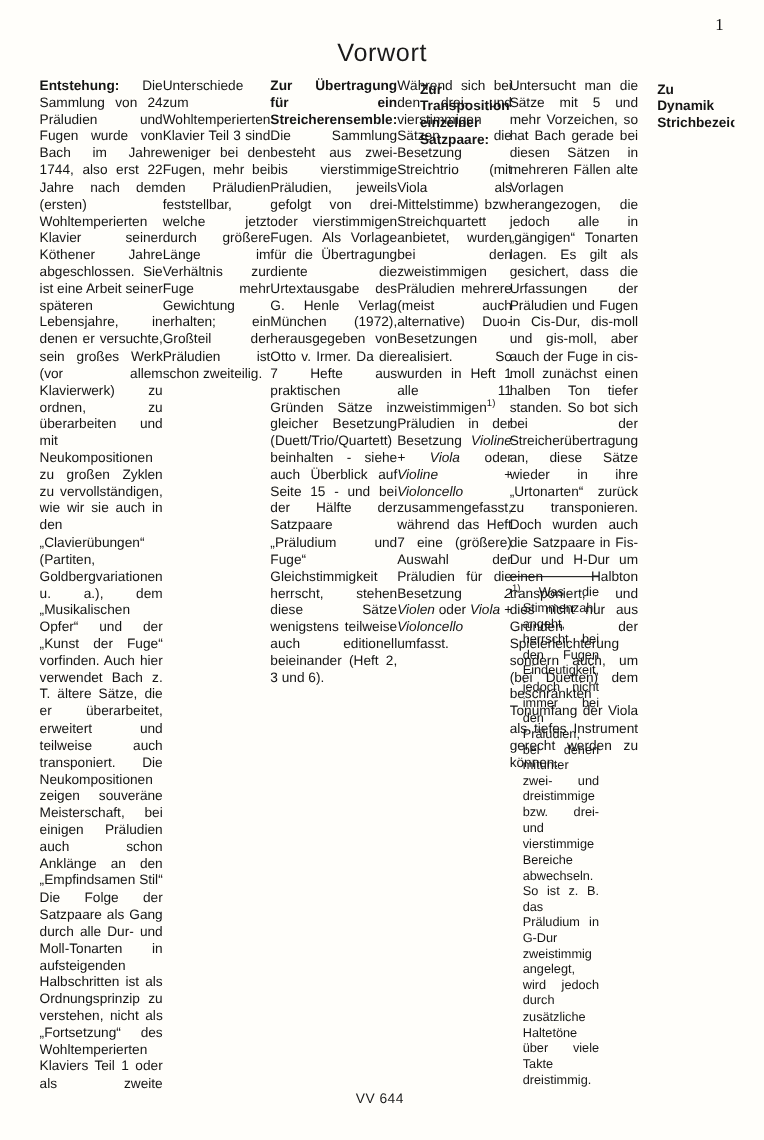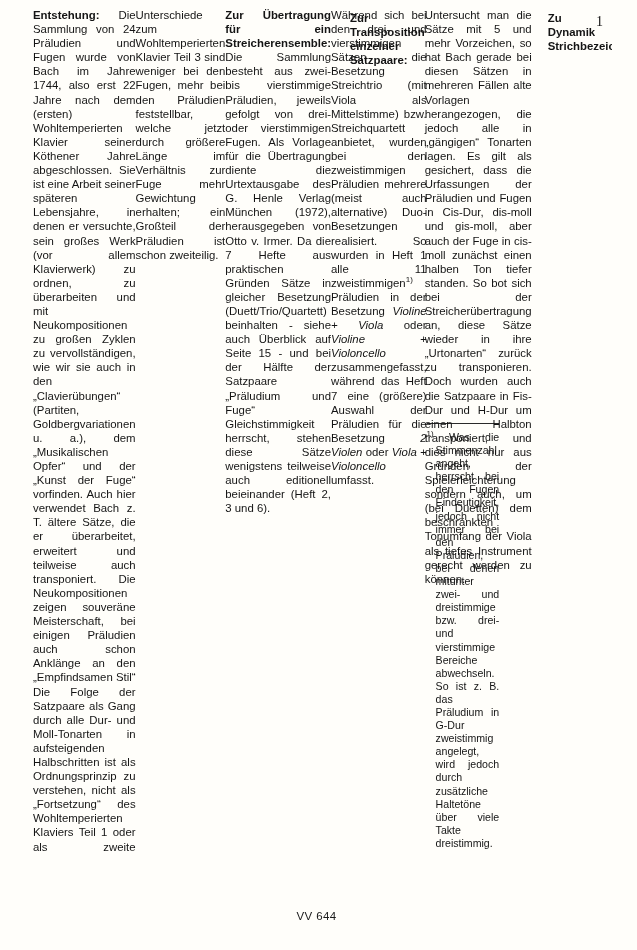--- a/index.html
+++ b/index.html
@@ -63,20 +63,21 @@
     color: #1a1a1a;
   }
 </style>
 </head>
 <body>
 
 <div class="page">
 
   <div class="page-number">1</div>
 
+  <h1 class="title">Vorwort</h1>
 
   <div class="columns">
 
     <div class="col">
       <p><b class="lead">Entstehung:</b><span> Die Sammlung von 24 Präludien und Fugen wurde von Bach im Jahre 1744, also erst 22 Jahre nach dem (ersten) Wohltemperierten Klavier seiner Köthener Jahre abgeschlossen. Sie ist eine Arbeit seiner späteren Lebensjahre, in denen er versuchte, sein großes Werk (vor allem Klavierwerk) zu ordnen, zu überarbeiten und mit Neukompositionen zu großen Zyklen zu vervollständigen, wie wir sie auch in den „Clavierübungen“ (Partiten, Goldbergvariationen u. a.), dem „Musikalischen Opfer“ und der „Kunst der Fuge“ vorfinden. Auch hier verwendet Bach z. T. ältere Sätze, die er überarbeitet, erweitert und teilweise auch transponiert. Die Neukompositionen zeigen souveräne Meisterschaft, bei einigen Präludien auch schon Anklänge an den „Empfindsamen Stil“ Die Folge der Satzpaare als Gang durch alle Dur- und Moll-Tonarten in aufsteigenden Halbschritten ist als Ordnungsprinzip zu verstehen, nicht als „Fortsetzung“ des Wohltemperierten Klaviers Teil 1 oder als zweite Demonstration der temperierten Stimmung; diese hatte sich schon längst etabliert. So wurde auch der Titel der Sammlung, „Wohltemperiertes Klavier Teil 2“ erst nach Bachs Tod gebräuchlich.</span></p>
 
       <p>Unterschiede zum Wohltemperierten Klavier Teil 3 sind weniger bei den Fugen, mehr bei den Präludien feststellbar, welche jetzt durch größere Länge im Verhältnis zur Fuge mehr Gewichtung erhalten; ein Großteil der Präludien ist schon zweiteilig.</p>
 
       <p><b class="lead">Zur Übertragung für ein Streicherensemble:</b><span> Die Sammlung besteht aus zwei- bis vierstimmige Präludien, jeweils gefolgt von drei- oder vierstimmigen Fugen. Als Vorlage für die Übertragung diente die Urtextausgabe des G. Henle Verlag München (1972), herausgegeben von Otto v. Irmer. Da die 7 Hefte aus praktischen Gründen Sätze in gleicher Besetzung (Duett/Trio/Quartett) beinhalten - siehe auch Überblick auf Seite 15 - und bei der Hälfte der Satzpaare „Präludium und Fuge“ Gleichstimmigkeit herrscht, stehen diese Sätze wenigstens teilweise auch editionell beieinander (Heft 2, 3 und 6).</span></p>
 

